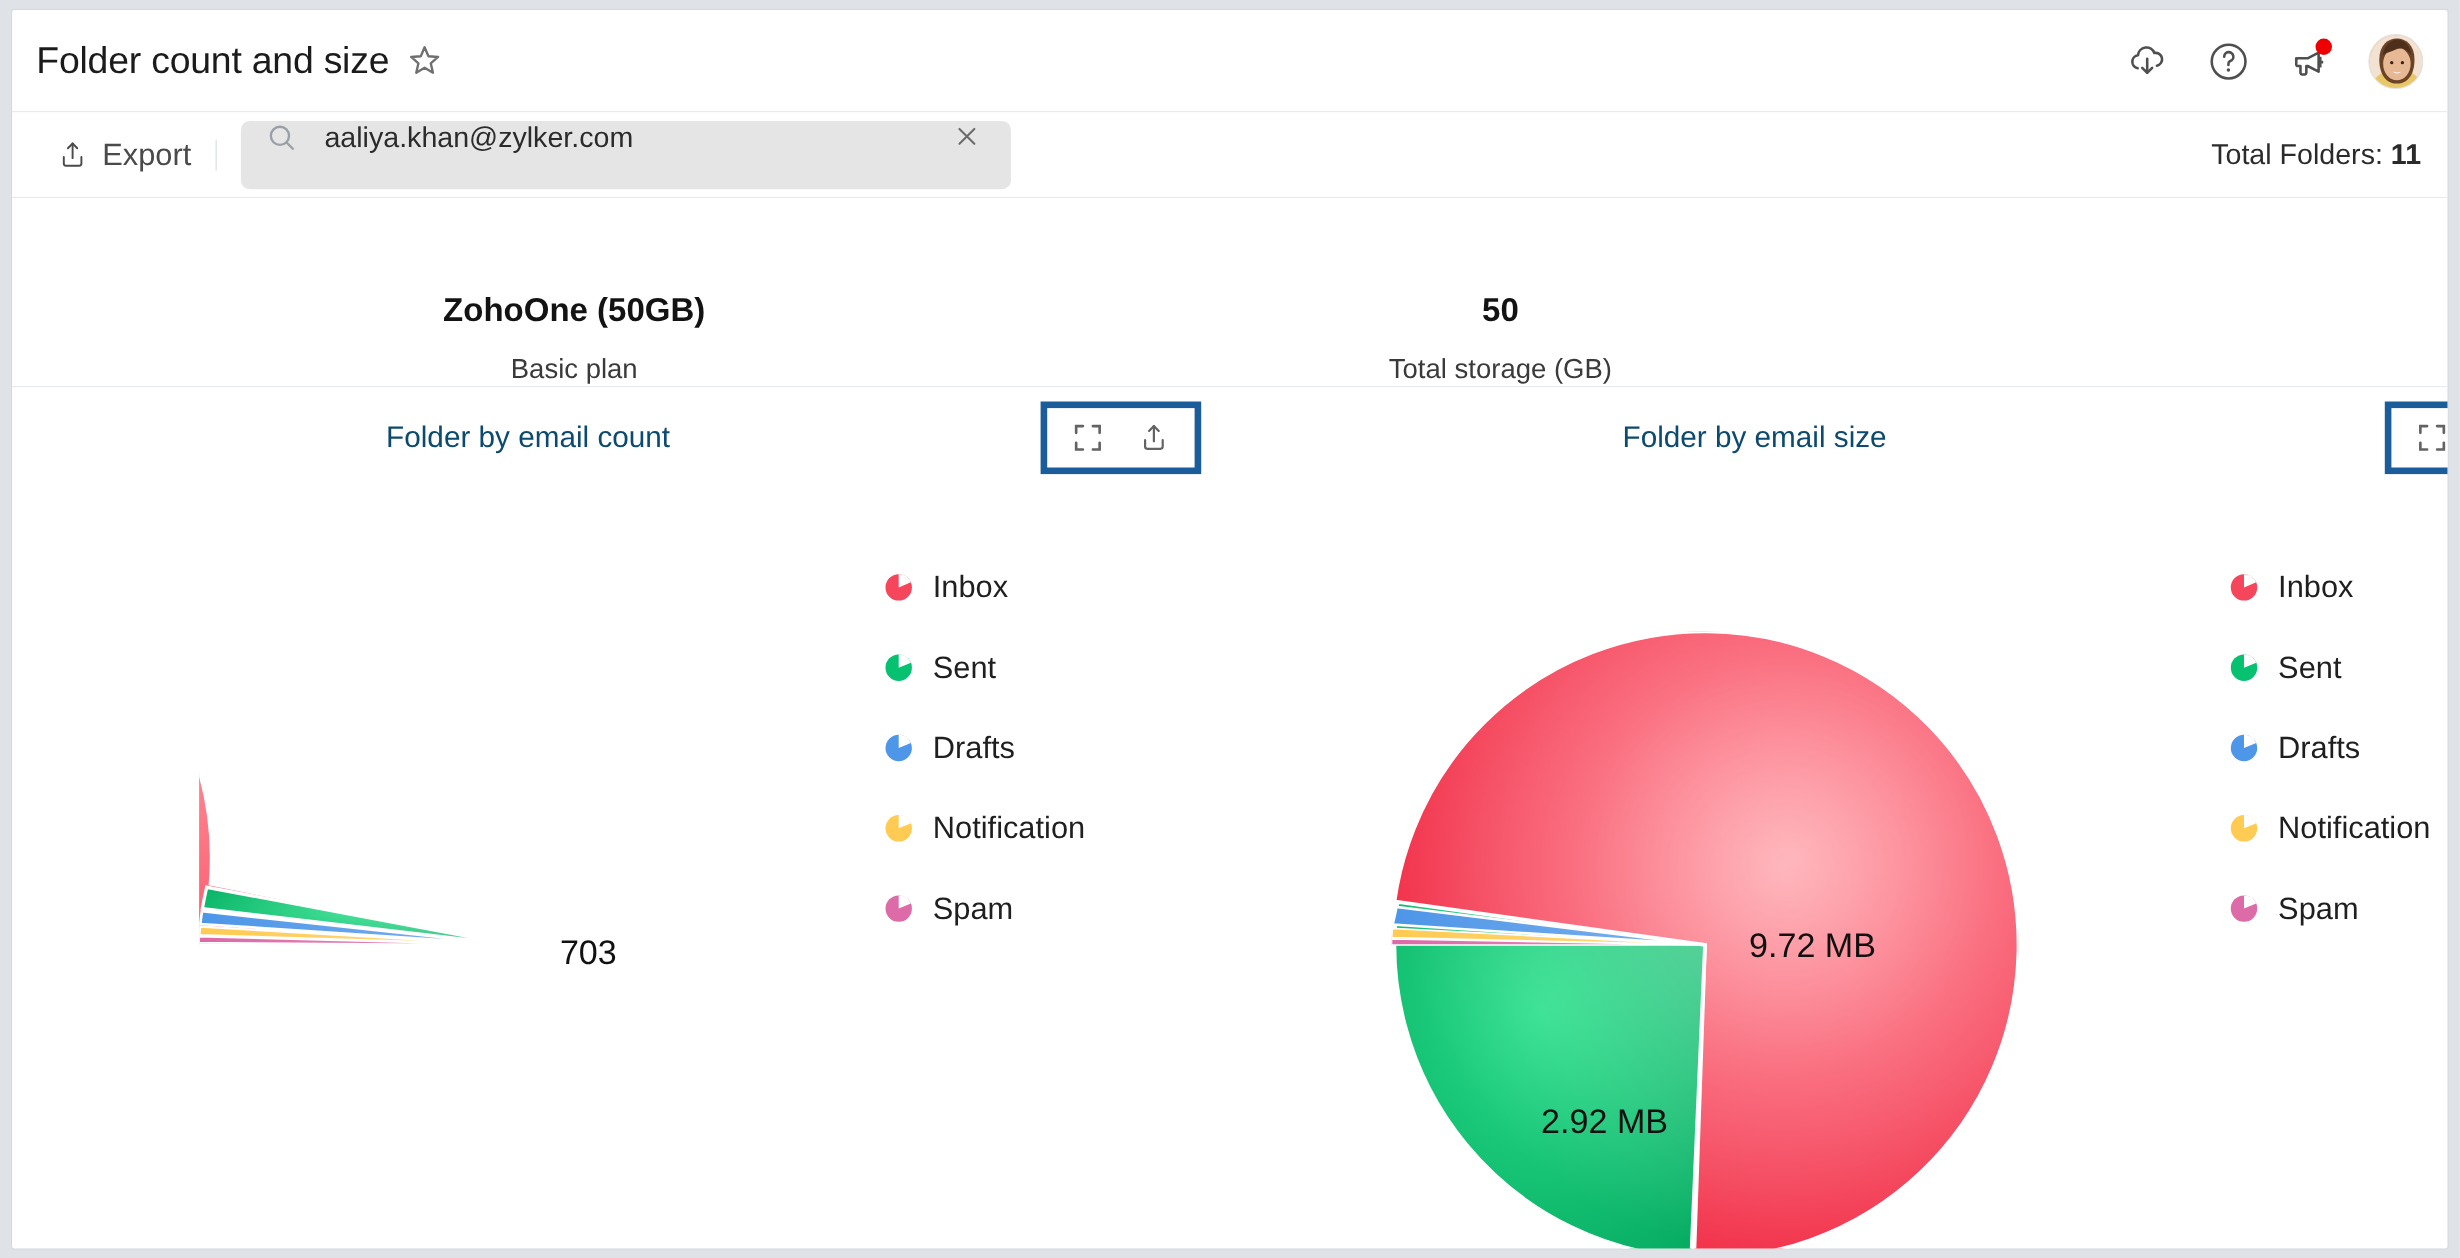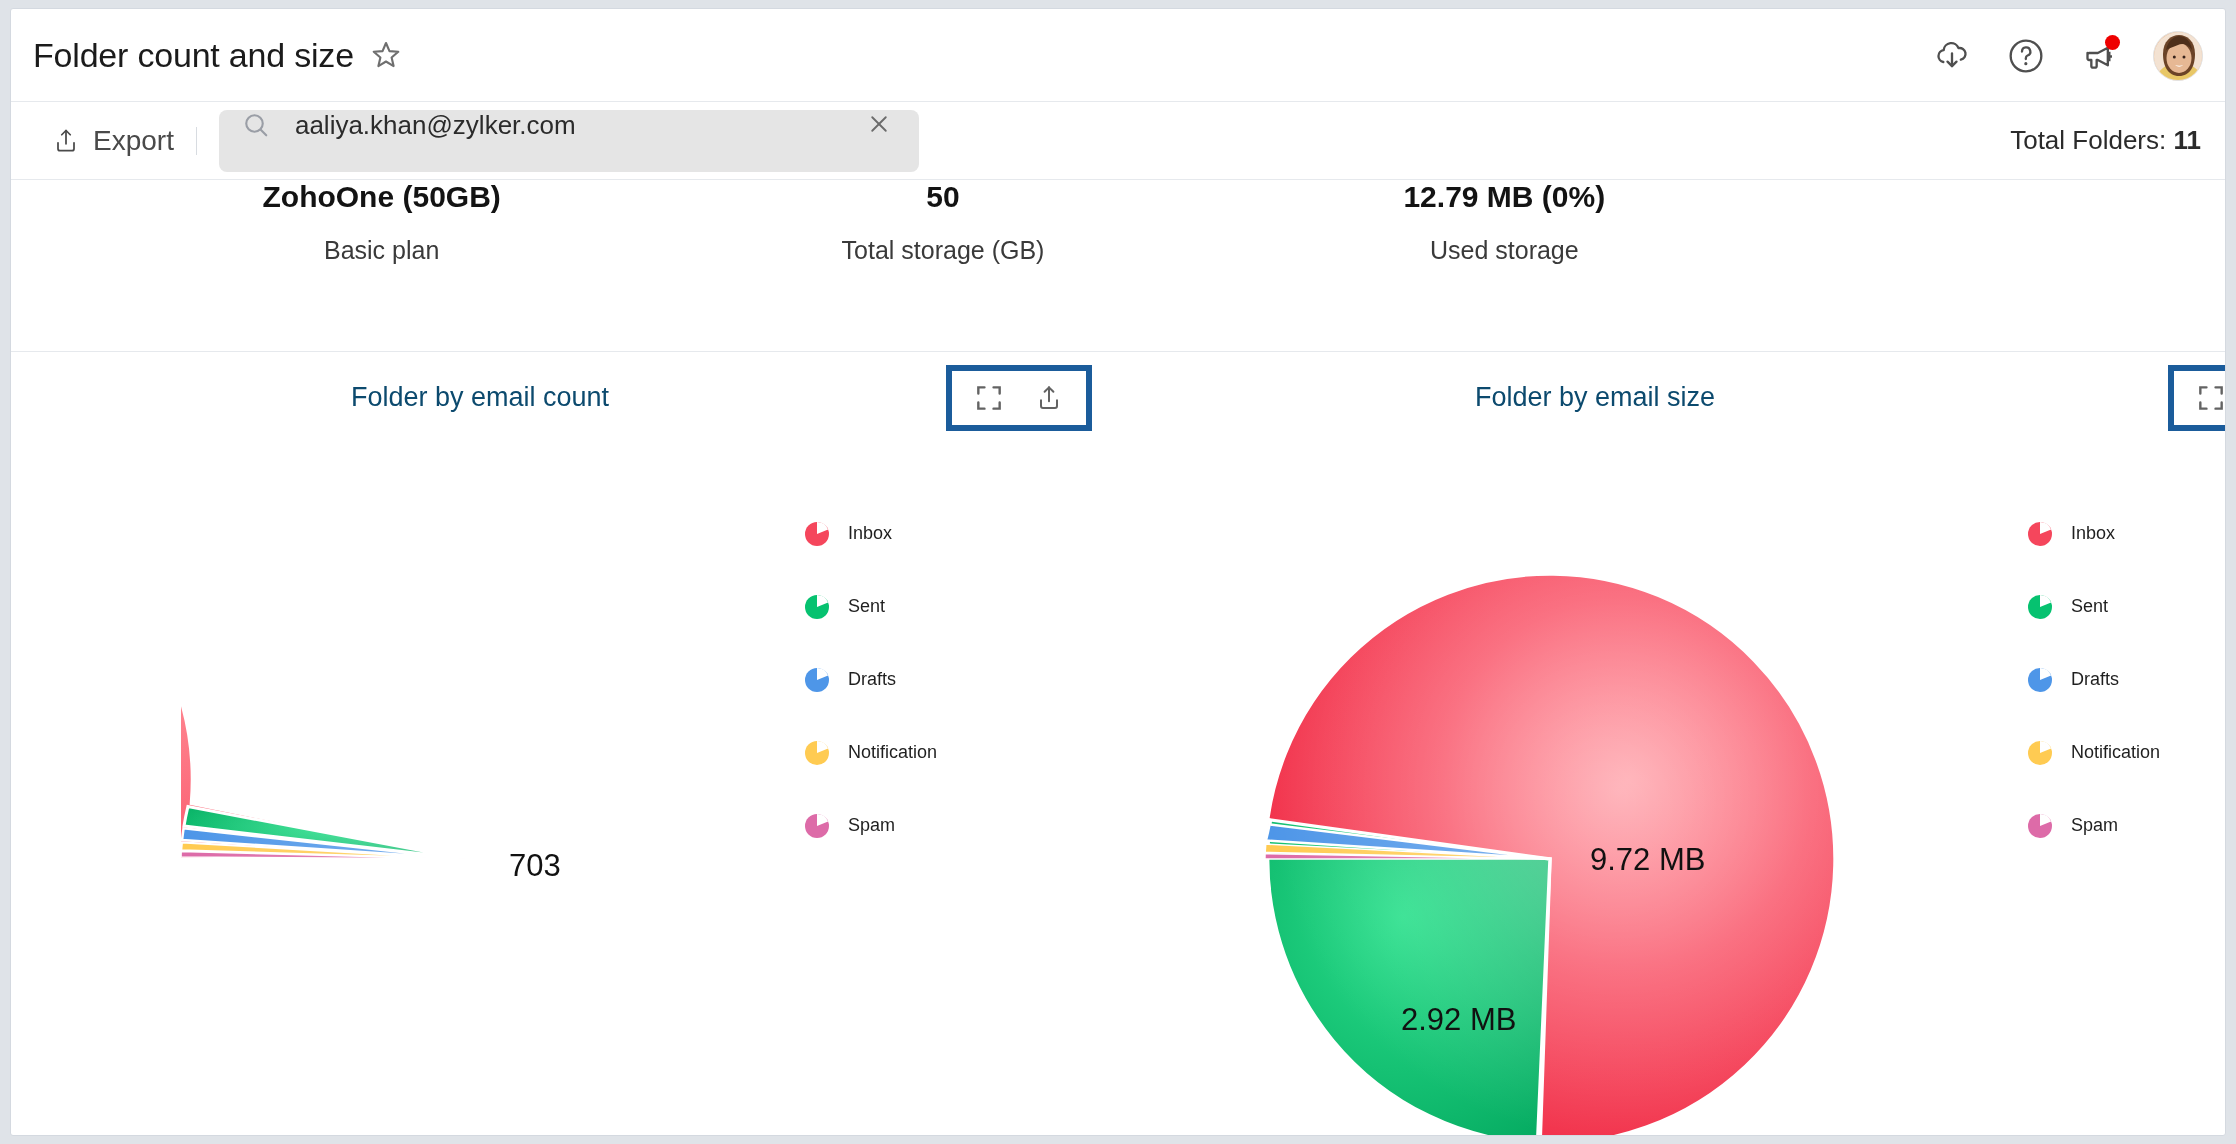--- a/index.html
+++ b/index.html
@@ -77,21 +77,21 @@
   .total-folders {
     position: absolute; right: 24px;
     font-size: 26px; color: #2b2b2b; white-space: nowrap;
   }
   .total-folders b { font-weight: 700; }
 
   
   .stats {
     height: 172px;
     border-bottom: 1px solid #e6e9ed;
-    display: flex; align-items: flex-start;
+    display: flex; align-items: flex-end;
     padding-left: 90px; padding-right: 440px;
   }
   .stat { flex: 1; text-align: center; }
   .stat-value { font-size: 30px; font-weight: 700; color: #131313; margin-bottom: 22px; white-space: nowrap; }
   .stat-label { font-size: 25px; color: #3a3a3a; white-space: nowrap; }
 
   
   .charts { display: flex; height: 758px; }
   .chart-panel { flex: 1; position: relative; }
   .chart-title {
@@ -125,21 +125,21 @@
     font-size: 31px; color: #111;
     white-space: nowrap;
   }
 
   .legend { position: absolute; }
   .legend-row {
     display: flex; align-items: center;
     height: 73px;
   }
   .legend-mark { width: 26px; height: 26px; margin-right: 18px; flex: none; }
-  .legend-label { font-size: 18px; color: #1f1f1f; white-space: nowrap; }
+  .legend-label { font-size: 28px; color: #1f1f1f; white-space: nowrap; }
 </style>
 </head>
 <body>
 
 <div class="page">
 
   <div class="header">
     <div class="page-title">Folder count and size</div>
     <div class="star-icon">
       <svg width="32" height="32" viewBox="0 0 24 24" fill="none" stroke="#6f6f6f" stroke-width="1.6" stroke-linejoin="round">
@@ -226,24 +226,20 @@
   </div>
 
   <div class="stats">
     <div class="stat">
       <div class="stat-value">ZohoOne (50GB)</div>
       <div class="stat-label">Basic plan</div>
     </div>
     <div class="stat">
       <div class="stat-value">50</div>
       <div class="stat-label">Total storage (GB)</div>
-    </div>
-    <div class="stat">
-      <div class="stat-value">12.79 MB (0%)</div>
-      <div class="stat-label">Used storage</div>
     </div>
   </div>
 
   <div class="charts">
 
     <div class="chart-panel">
       <div class="chart-title" style="left:340px;">Folder by email count</div>
       <div class="chart-actions" style="left:935px;">
         <span class="act-icon">
           <svg width="32" height="32" viewBox="0 0 24 24" fill="none" stroke="#636363" stroke-width="1.8" stroke-linecap="round">

